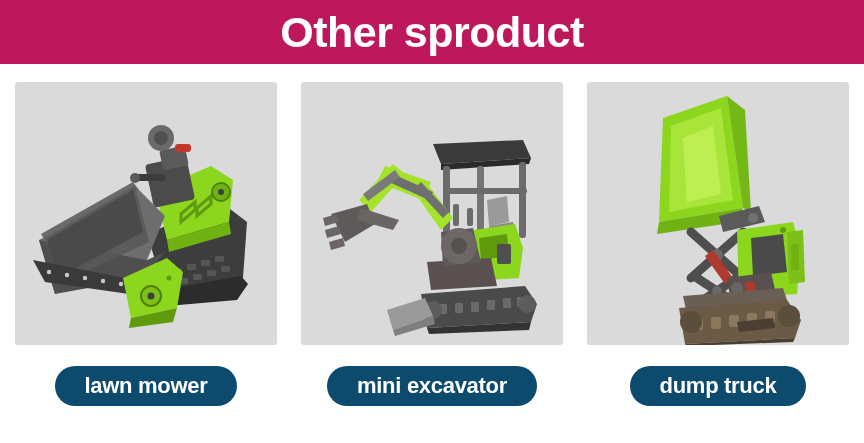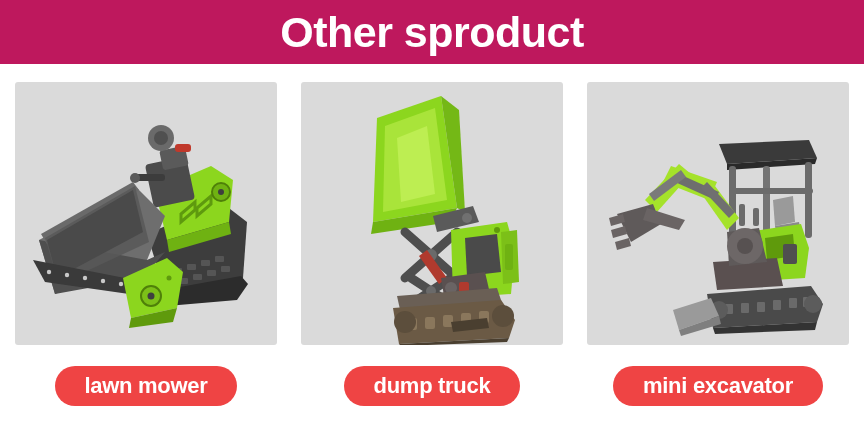--- a/index.html
+++ b/index.html
@@ -66,21 +66,21 @@
     border-radius: 3px;
     position: relative;
     overflow: hidden;
   }
 
   
   .pill {
     margin-top: 21px;
     min-width: 150px;
     height: 40px;
-    background: #ef4444;
+    background: #0c4a6e;
     border-radius: 22px;
     border: none;
     color: #ffffff;
     font-family: "Liberation Sans", sans-serif;
     font-size: 22px;
     font-weight: bold;
     letter-spacing: -0.3px;
     padding: 0 30px;
     line-height: 40px;
     white-space: nowrap;
@@ -170,20 +170,84 @@
         </div>
       </div>
       <button class="pill">lawn mower</button>
     </div>
 
     <div class="card-col">
       <div class="thumb">
         <div class="machine">
           <svg viewBox="0 0 262 263" xmlns="http://www.w3.org/2000/svg">
 
+            <path d="M132 62 L222 58 L230 76 L140 82 Z" fill="#3a3a3a"></path>
+            <path d="M140 82 L230 76 L228 82 L140 88 Z" fill="#2a2a2a"></path>
+
+            <rect x="142" y="84" width="7" height="74" rx="3" fill="#6b6b6b"></rect>
+            <rect x="176" y="84" width="7" height="70" rx="3" fill="#747474"></rect>
+            <rect x="218" y="80" width="7" height="76" rx="3" fill="#6b6b6b"></rect>
+            <rect x="142" y="106" width="84" height="6" rx="3" fill="#6b6b6b"></rect>
+
+            <path d="M186 118 L206 114 L208 140 L188 144 Z" fill="#9a9a9a"></path>
+            <path d="M188 144 L212 140 L214 150 L190 154 Z" fill="#8a8a8a"></path>
+
+            <path d="M160 150 L214 142 L222 166 L218 196 L156 200 Z" fill="#8cd61e"></path>
+            <path d="M178 156 L206 152 L208 174 L180 178 Z" fill="#5f9a0c"></path>
+            <rect x="196" y="162" width="14" height="20" rx="2" fill="#4f4f4f"></rect>
+
+            <path d="M126 180 L190 176 L196 204 L130 208 Z" fill="#5a5050"></path>
+            <path d="M140 150 L172 146 L180 180 L142 184 Z" fill="#5f5a5a"></path>
+            <circle cx="158" cy="164" r="18" fill="#6d6767"></circle>
+            <circle cx="158" cy="164" r="8" fill="#575151"></circle>
+            <rect x="152" y="122" width="6" height="22" rx="2" fill="#6b6b6b"></rect>
+            <rect x="166" y="126" width="6" height="18" rx="2" fill="#6b6b6b"></rect>
+
+            <path d="M128 104 L152 136 L140 148 L116 114 Z" fill="#a5e22a"></path>
+            <path d="M84 84 L130 100 L122 118 L76 100 Z" fill="#a5e22a"></path>
+            <path d="M58 118 L92 82 L104 92 L70 130 Z" fill="#a5e22a"></path>
+
+            <path d="M92 92 L132 110 L128 118 L88 100 Z" fill="#6e6e6e"></path>
+            <path d="M62 112 L94 88 L99 95 L67 119 Z" fill="#7a7a7a"></path>
+            <path d="M120 100 L148 130 L142 136 L114 106 Z" fill="#707070"></path>
+
+            <path d="M30 132 L66 122 L74 142 L44 160 Z" fill="#5f5a5a"></path>
+            <g fill="#6a6464">
+              <path d="M22 136 L36 132 L38 140 L24 144 Z"></path>
+              <path d="M24 148 L38 144 L40 152 L26 156 Z"></path>
+              <path d="M28 160 L42 156 L44 164 L30 168 Z"></path>
+            </g>
+            <path d="M60 126 L98 138 L92 148 L56 138 Z" fill="#6a6464"></path>
+
+            <path d="M120 212 L224 204 L236 222 L230 240 L126 246 Z" fill="#4a4a4a"></path>
+            <path d="M126 246 L230 240 L228 248 L128 252 Z" fill="#333"></path>
+            <g fill="#6a6a6a">
+              <rect x="138" y="222" width="8" height="10" rx="1"></rect>
+              <rect x="154" y="221" width="8" height="10" rx="1"></rect>
+              <rect x="170" y="220" width="8" height="10" rx="1"></rect>
+              <rect x="186" y="218" width="8" height="10" rx="1"></rect>
+              <rect x="202" y="216" width="8" height="10" rx="1"></rect>
+              <rect x="216" y="215" width="8" height="10" rx="1"></rect>
+            </g>
+            <circle cx="132" cy="228" r="9" fill="#5c5c5c"></circle>
+            <circle cx="226" cy="222" r="9" fill="#5c5c5c"></circle>
+
+            <path d="M86 228 L124 216 L132 234 L92 248 Z" fill="#9a9a9a"></path>
+            <path d="M92 248 L132 234 L134 242 L94 254 Z" fill="#7f7f7f"></path>
+          </svg>
+        </div>
+      </div>
+      <button class="pill">mini excavator</button>
+    </div>
+
+    <div class="card-col">
+      <div class="thumb">
+        <div class="machine">
+          <svg viewBox="0 0 262 263" xmlns="http://www.w3.org/2000/svg">
+
             <path d="M76 36 L140 14 L156 126 L72 140 Z" fill="#8cd61e"></path>
             <path d="M72 140 L156 126 L150 140 L70 152 Z" fill="#6fb212"></path>
             <path d="M84 44 L134 26 L146 118 L82 130 Z" fill="#a9e43a"></path>
             <path d="M96 56 L126 44 L134 112 L100 120 Z" fill="#bdee52"></path>
             <path d="M140 14 L158 28 L164 130 L156 126 Z" fill="#74b816"></path>
 
             <path d="M132 134 L172 124 L178 140 L136 150 Z" fill="#5a5a5a"></path>
             <circle cx="166" cy="136" r="5" fill="#707070"></circle>
 
             <g stroke="#4e4e4e" stroke-width="9" stroke-linecap="round" fill="none">
@@ -223,78 +287,14 @@
             </g>
             <circle cx="104" cy="240" r="11" fill="#5c4e3c"></circle>
             <circle cx="202" cy="234" r="11" fill="#5c4e3c"></circle>
             <path d="M150 240 L186 236 L188 246 L152 250 Z" fill="#4a3f30"></path>
           </svg>
         </div>
       </div>
       <button class="pill">dump truck</button>
     </div>
 
-    <div class="card-col">
-      <div class="thumb">
-        <div class="machine">
-          <svg viewBox="0 0 262 263" xmlns="http://www.w3.org/2000/svg">
-
-            <path d="M132 62 L222 58 L230 76 L140 82 Z" fill="#3a3a3a"></path>
-            <path d="M140 82 L230 76 L228 82 L140 88 Z" fill="#2a2a2a"></path>
-
-            <rect x="142" y="84" width="7" height="74" rx="3" fill="#6b6b6b"></rect>
-            <rect x="176" y="84" width="7" height="70" rx="3" fill="#747474"></rect>
-            <rect x="218" y="80" width="7" height="76" rx="3" fill="#6b6b6b"></rect>
-            <rect x="142" y="106" width="84" height="6" rx="3" fill="#6b6b6b"></rect>
-
-            <path d="M186 118 L206 114 L208 140 L188 144 Z" fill="#9a9a9a"></path>
-            <path d="M188 144 L212 140 L214 150 L190 154 Z" fill="#8a8a8a"></path>
-
-            <path d="M160 150 L214 142 L222 166 L218 196 L156 200 Z" fill="#8cd61e"></path>
-            <path d="M178 156 L206 152 L208 174 L180 178 Z" fill="#5f9a0c"></path>
-            <rect x="196" y="162" width="14" height="20" rx="2" fill="#4f4f4f"></rect>
-
-            <path d="M126 180 L190 176 L196 204 L130 208 Z" fill="#5a5050"></path>
-            <path d="M140 150 L172 146 L180 180 L142 184 Z" fill="#5f5a5a"></path>
-            <circle cx="158" cy="164" r="18" fill="#6d6767"></circle>
-            <circle cx="158" cy="164" r="8" fill="#575151"></circle>
-            <rect x="152" y="122" width="6" height="22" rx="2" fill="#6b6b6b"></rect>
-            <rect x="166" y="126" width="6" height="18" rx="2" fill="#6b6b6b"></rect>
-
-            <path d="M128 104 L152 136 L140 148 L116 114 Z" fill="#a5e22a"></path>
-            <path d="M84 84 L130 100 L122 118 L76 100 Z" fill="#a5e22a"></path>
-            <path d="M58 118 L92 82 L104 92 L70 130 Z" fill="#a5e22a"></path>
-
-            <path d="M92 92 L132 110 L128 118 L88 100 Z" fill="#6e6e6e"></path>
-            <path d="M62 112 L94 88 L99 95 L67 119 Z" fill="#7a7a7a"></path>
-            <path d="M120 100 L148 130 L142 136 L114 106 Z" fill="#707070"></path>
-
-            <path d="M30 132 L66 122 L74 142 L44 160 Z" fill="#5f5a5a"></path>
-            <g fill="#6a6464">
-              <path d="M22 136 L36 132 L38 140 L24 144 Z"></path>
-              <path d="M24 148 L38 144 L40 152 L26 156 Z"></path>
-              <path d="M28 160 L42 156 L44 164 L30 168 Z"></path>
-            </g>
-            <path d="M60 126 L98 138 L92 148 L56 138 Z" fill="#6a6464"></path>
-
-            <path d="M120 212 L224 204 L236 222 L230 240 L126 246 Z" fill="#4a4a4a"></path>
-            <path d="M126 246 L230 240 L228 248 L128 252 Z" fill="#333"></path>
-            <g fill="#6a6a6a">
-              <rect x="138" y="222" width="8" height="10" rx="1"></rect>
-              <rect x="154" y="221" width="8" height="10" rx="1"></rect>
-              <rect x="170" y="220" width="8" height="10" rx="1"></rect>
-              <rect x="186" y="218" width="8" height="10" rx="1"></rect>
-              <rect x="202" y="216" width="8" height="10" rx="1"></rect>
-              <rect x="216" y="215" width="8" height="10" rx="1"></rect>
-            </g>
-            <circle cx="132" cy="228" r="9" fill="#5c5c5c"></circle>
-            <circle cx="226" cy="222" r="9" fill="#5c5c5c"></circle>
-
-            <path d="M86 228 L124 216 L132 234 L92 248 Z" fill="#9a9a9a"></path>
-            <path d="M92 248 L132 234 L134 242 L94 254 Z" fill="#7f7f7f"></path>
-          </svg>
-        </div>
-      </div>
-      <button class="pill">mini excavator</button>
-    </div>
-
   </div>
 </div>
 
 </body></html>

